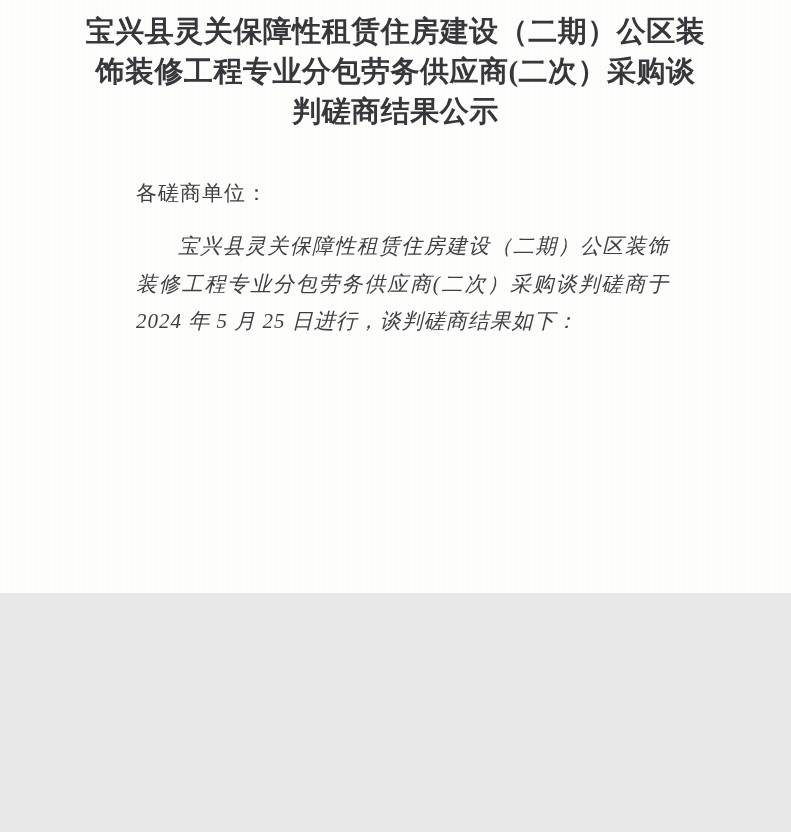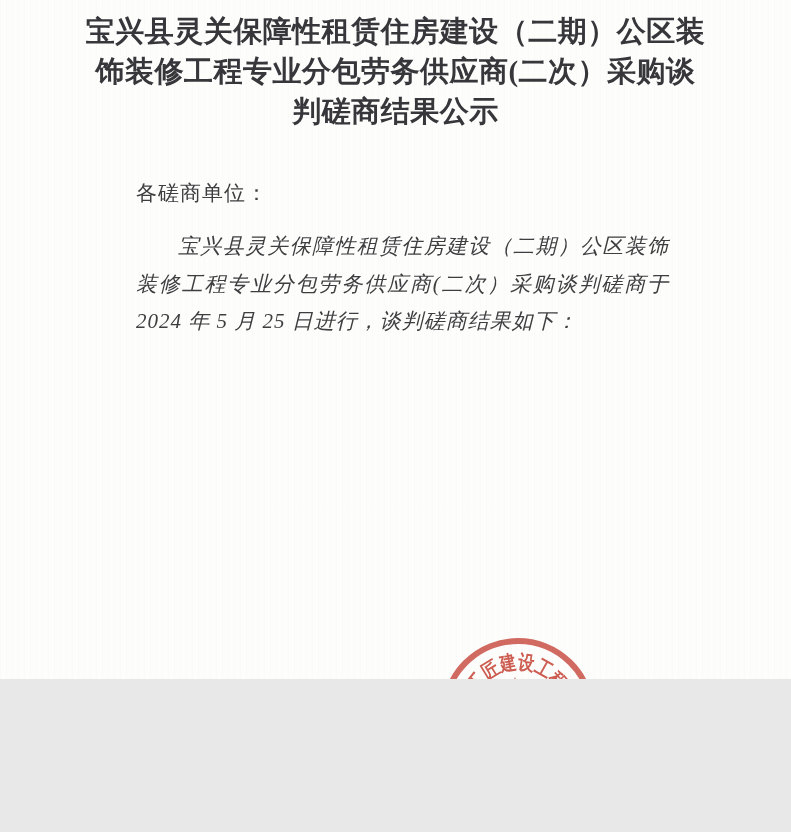--- a/index.html
+++ b/index.html
@@ -1,18 +1,18 @@
 <!DOCTYPE html>
 <html><head>
 <meta charset="utf-8">
 <style>
   html,body{margin:0;padding:0;background:#e8e8e8;}
   .page{
     position:relative;
-    width:791px;height:679px;
+    width:791px;height:593px;
     margin:0 auto;
     background:#fdfdfc;
     background-image:repeating-linear-gradient(90deg, rgba(120,120,130,0.02) 0 1px, transparent 1px 6px);
     font-family:"Liberation Serif","DejaVu Serif",serif;
     color:#3e3e40;
     overflow:hidden;
   }
   .title{
     margin:11px auto 0;
     width:620px;

